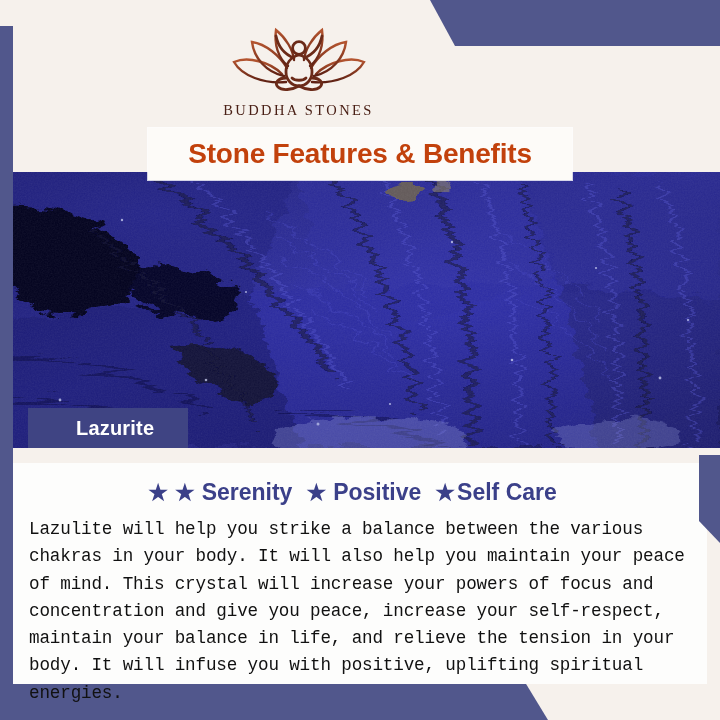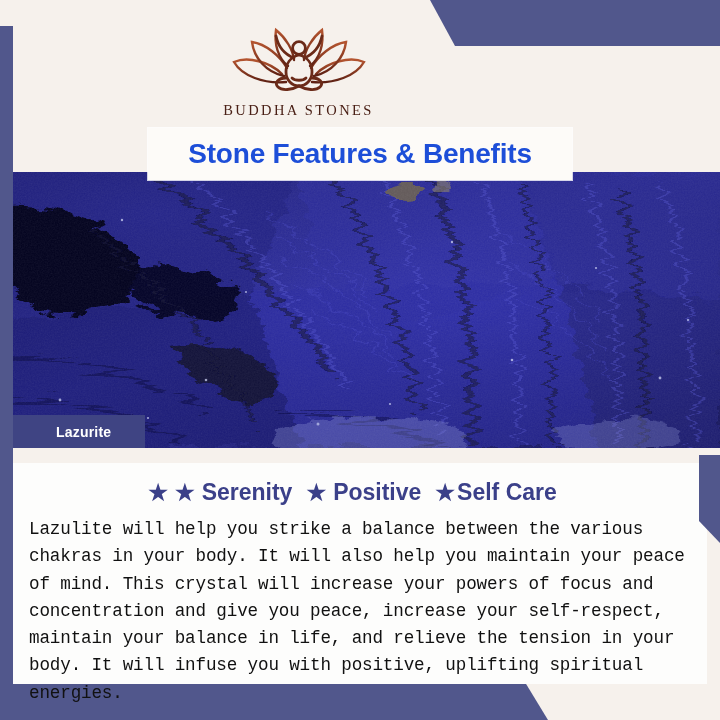--- a/index.html
+++ b/index.html
@@ -77,38 +77,38 @@
     position:absolute; left:148px; top:128px;
     width:424px; height:52px;
     background:#fdfbf8;
     display:flex; align-items:center; justify-content:center;
     z-index:8;
     box-shadow:0 0 0 1px rgba(255,255,255,0.8);
   }
   .title-banner h1 {
     font-size:28px;
     font-weight:700;
-    color:#1d4ed8;
+    color:#c2410c;
     letter-spacing:-0.2px;
     white-space:nowrap;
   }
 
   
   .stone-photo {
     position:absolute; left:0; top:172px; width:720px; height:276px;
     z-index:3; overflow:hidden;
     background:#1b1b5a;
   }
   .stone-photo svg { display:block; width:720px; height:276px; }
 
   .stone-caption {
-    position:absolute; left:8px; bottom:-2px;
+    position:absolute; left:28px; bottom:-2px;
     background:#3f4483;
     color:#ffffff;
-    font-size:14px; font-weight:700;
+    font-size:20px; font-weight:700;
     padding:9px 34px 10px 48px;
     letter-spacing:0.2px;
     z-index:4;
   }
 
   
   .cream-strip {
     position:absolute; left:13px; top:448px; right:13px; height:15px;
     background:#f6f1ec; z-index:6;
   }

